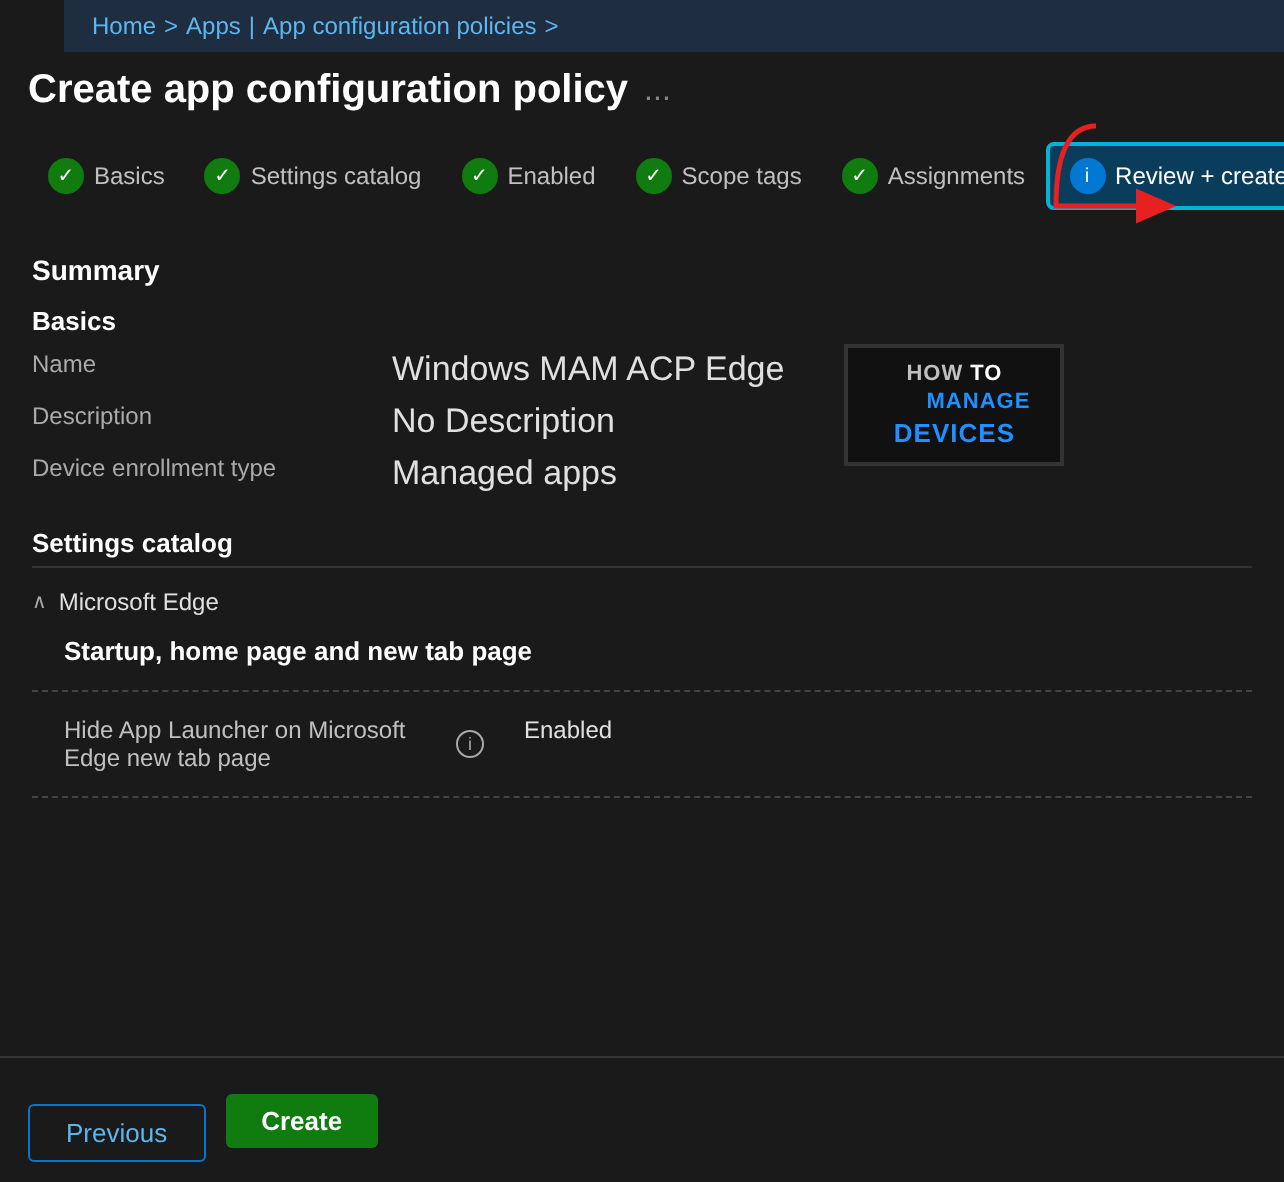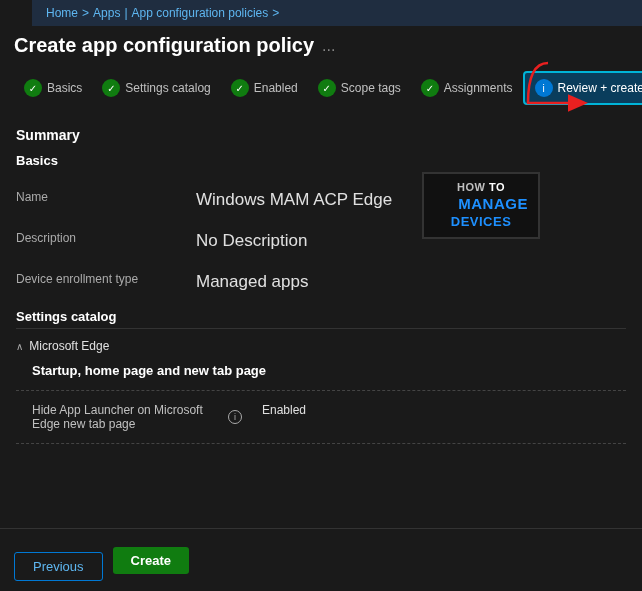--- a/index.html
+++ b/index.html
@@ -98,21 +98,20 @@
     }
     .sub-header {
       font-size: 13px;
       font-weight: 600;
       color: #ffffff;
       padding: 6px 0 4px 0;
     }
     .info-row {
       display: flex;
       padding: 3px 0;
-      margin-top: 15px;
     }
     .info-label {
       color: #aaa;
       width: 180px;
       font-size: 12px;
     }
     .info-value {
       color: #e0e0e0;
       font-size: 17px;
     }
@@ -182,21 +181,21 @@
       padding: 6px 10px;
       font-family: Arial, sans-serif;
       font-size: 11px;
       font-weight: 900;
       letter-spacing: 0.5px;
       white-space: nowrap;
       line-height: 1.3;
     }
     .watermark-how { color: #c0c0c0; }
     .watermark-to { color: #ffffff; }
-    .watermark-manage { color: #1e90ff; font-size: 15px; padding-left: 24px; }
+    .watermark-manage { color: #1e90ff; font-size: 11px; padding-left: 24px; }
     .watermark-devices { color: #1e90ff; font-size: 13px; }
     .basics-row {
       display: flex;
       gap: 30px;
       align-items: flex-start;
     }
     .footer {
       position: fixed;
       bottom: 0;
       left: 0;

